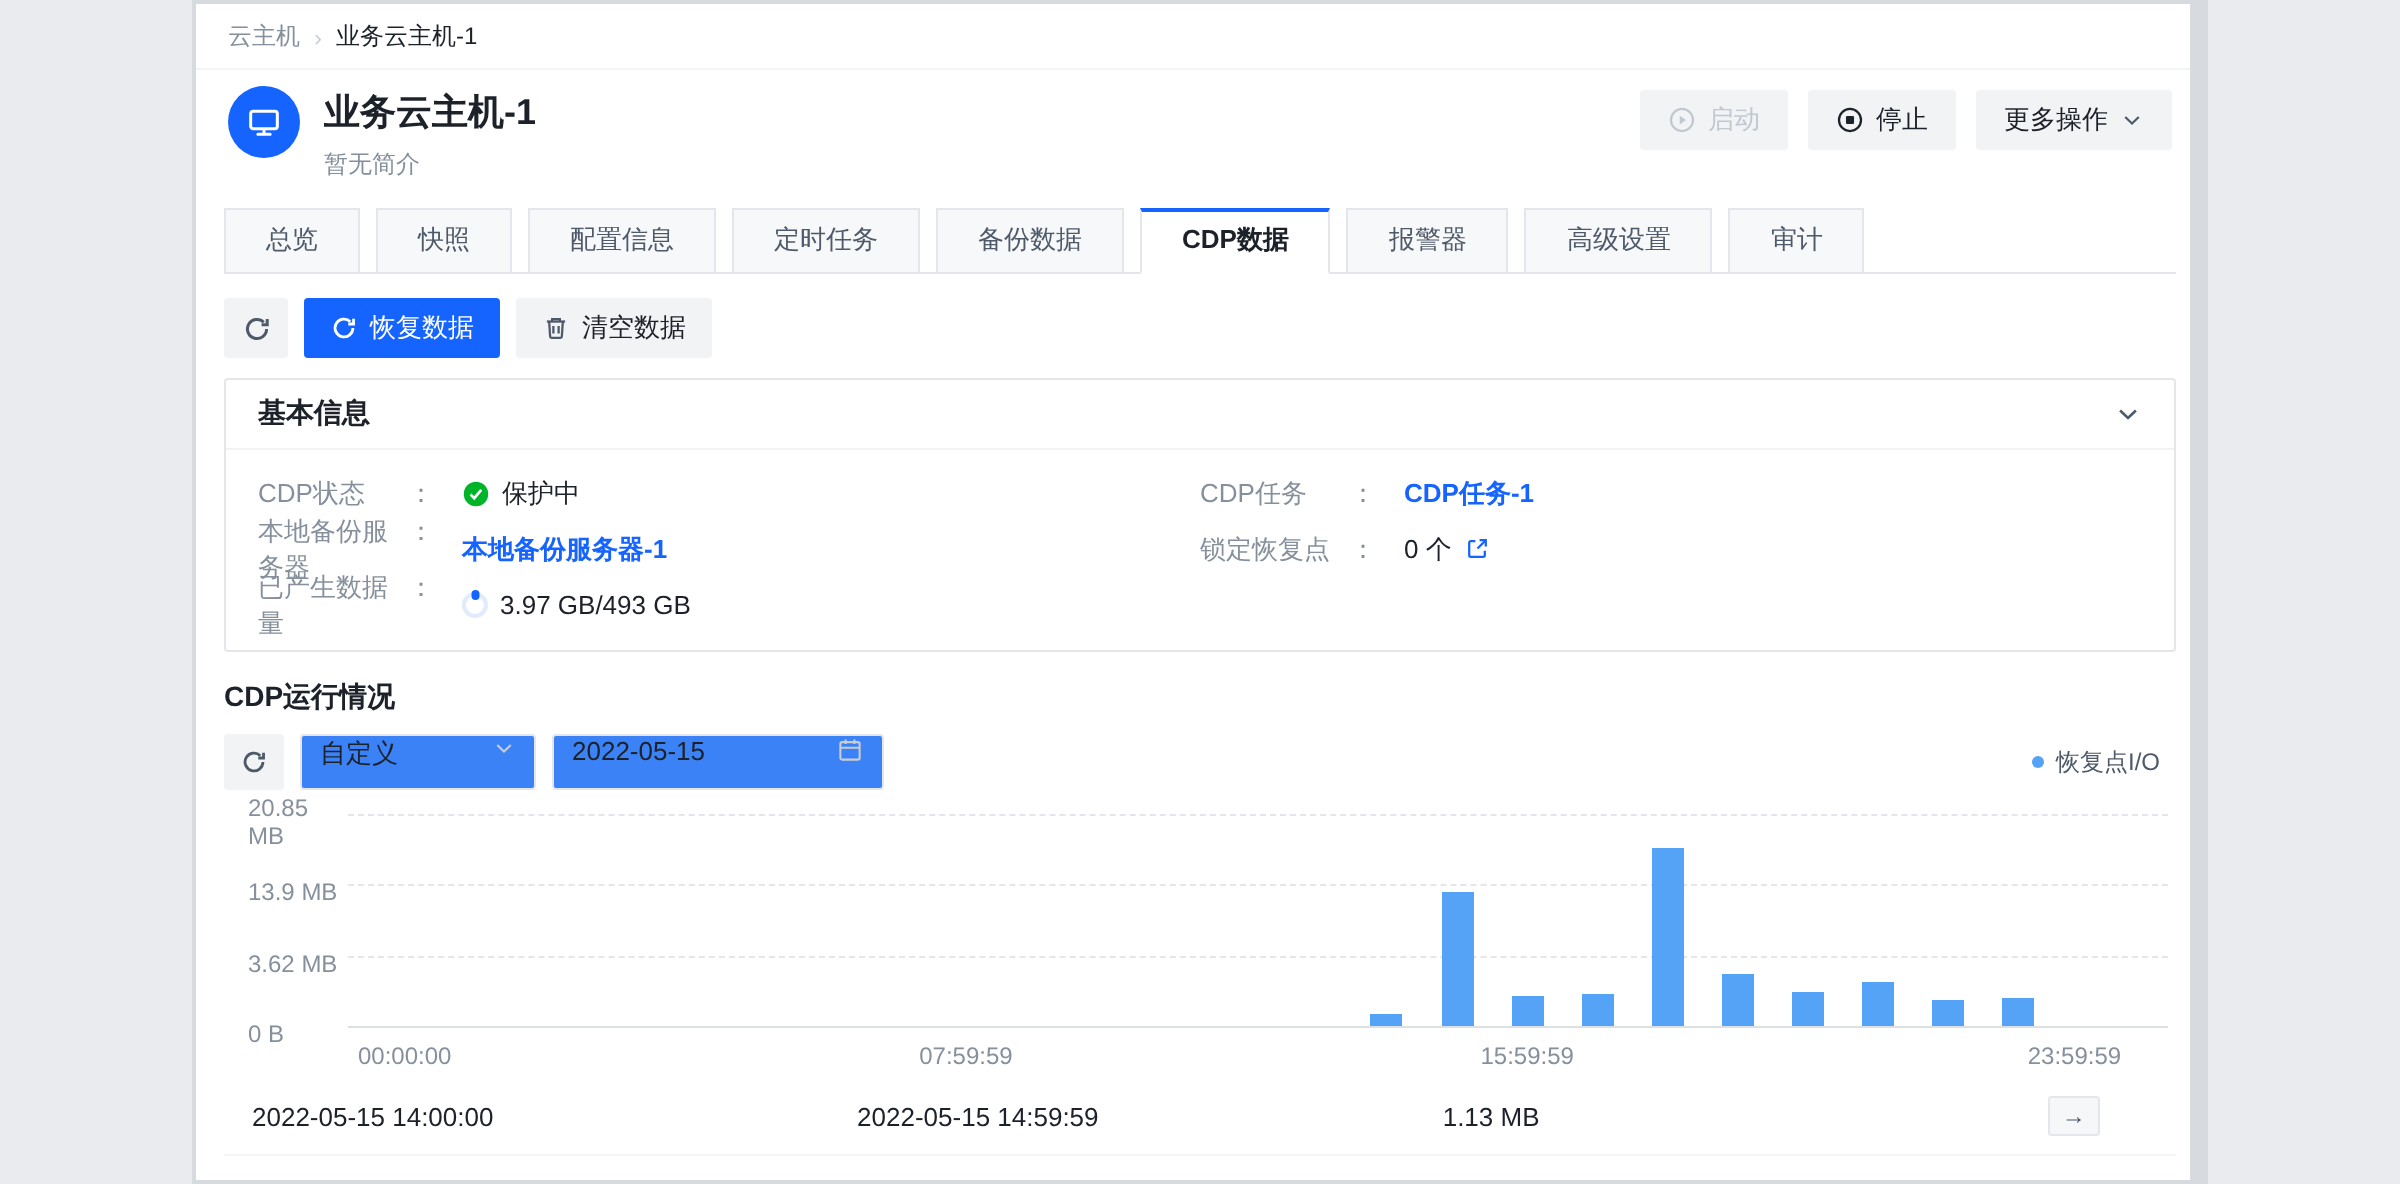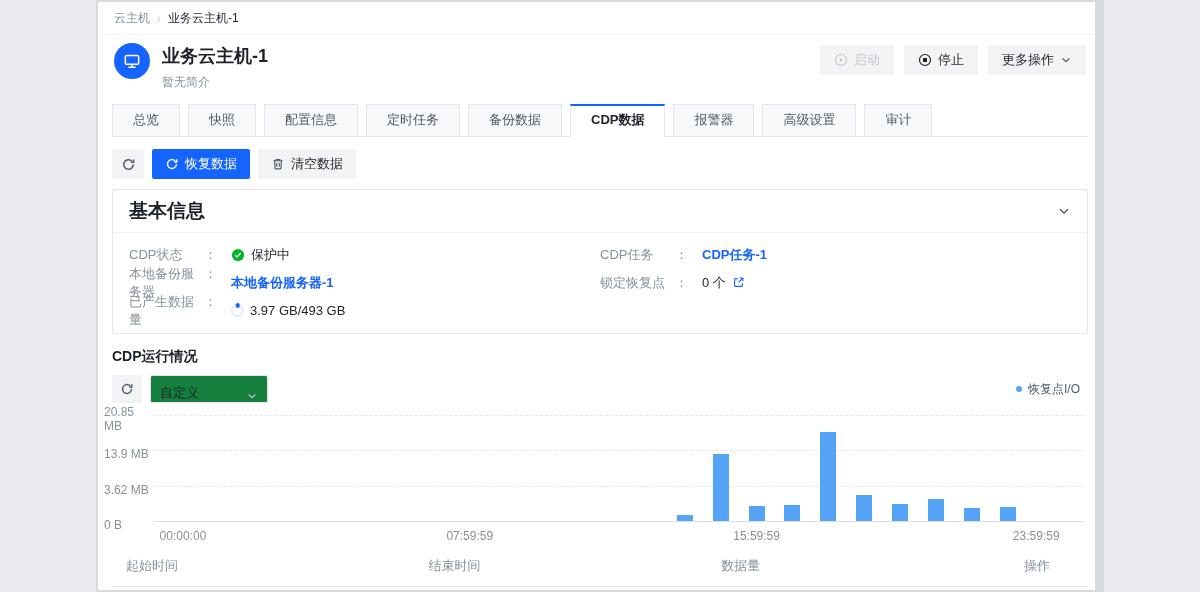--- a/index.html
+++ b/index.html
@@ -42,48 +42,48 @@
               display:inline-flex; align-items:center; justify-content:center; cursor:pointer; }
   .btn-primary { height:30px; padding:0 13px; border:none; border-radius:2px; background:var(--primary,#1664ff);
                  color:#fff; font-size:13px; display:inline-flex; align-items:center; gap:6px; font-family:inherit; cursor:pointer; }
   .btn-light { height:30px; padding:0 13px; border:none; border-radius:2px; background:#f2f3f5;
                color:#1d2129; font-size:13px; display:inline-flex; align-items:center; gap:6px; font-family:inherit; cursor:pointer; }
   .btn-light svg { color:#4e5969; }
 
   
   .panel { margin:0 14px; border:1px solid #e5e6eb; border-radius:2px; }
   .panel-header { display:flex; justify-content:space-between; align-items:center; padding:8px 16px;
-                  font-size:19px; font-weight:700; border-bottom:1px solid #f2f3f5; }
+                  font-size:14px; font-weight:700; border-bottom:1px solid #f2f3f5; }
   .panel-chevron { color:#4e5969; cursor:pointer; display:inline-flex; }
   .panel-body { display:grid; grid-template-columns:1fr 1fr; padding:2px 16px 14px; }
   .info-col { display:flex; flex-direction:column; }
   .field { display:flex; align-items:center; margin-top:11px; font-size:13px; height:17px; }
   .field-label { display:flex; width:92px; color:#86909c; flex:0 0 auto; }
   .field-label .colon { margin-left:auto; padding-right:4px; }
   .field-value { display:inline-flex; align-items:center; gap:6px; margin-left:10px; color:#1d2129; }
   .link { color:var(--primary,#1664ff); text-decoration:none; font-weight:600; cursor:pointer; }
   .donut { position:relative; width:13px; height:13px; border:2.5px solid #e1ebfb; border-radius:50%; }
   .donut .dot { position:absolute; top:-3px; left:50%; transform:translateX(-50%);
                 width:4.5px; height:4.5px; background:var(--primary,#1664ff); border-radius:50%; }
   .ext-icon { color:var(--primary,#1664ff); display:inline-flex; cursor:pointer; }
 
   
   .section-title { margin:14px 14px 0; font-size:14px; font-weight:700; }
   .chart-controls { display:flex; align-items:center; gap:8px; margin:9px 14px 0; }
-  .select-box, .date-box { height:28px; border:1px solid #e5e6eb; border-radius:2px; background:#15803d;
-             display:inline-flex; align-items:flex-end; justify-content:space-between; padding:0 9px;
+  .select-box, .date-box { height:28px; border:1px solid #e5e6eb; border-radius:2px; background:#3b82f6;
+             display:inline-flex; align-items:flex-start; justify-content:space-between; padding:0 9px;
              font-size:13px; color:#1d2129; cursor:pointer; }
   .select-box { width:118px; }
   .date-box { width:166px; }
   .select-box .chev, .date-box .cal { color:#c9cdd4; display:inline-flex; }
   .legend { margin-left:auto; display:inline-flex; align-items:center; gap:6px; font-size:12px; color:#4e5969; padding-right:8px; }
   .legend-dot { width:6px; height:6px; border-radius:50%; background:var(--bar,#54a3f7); }
 
   .chart { position:relative; margin:8px 14px 0; height:128px; }
-  .plot { position:absolute; left:42px; right:4px; top:4px; height:106px; }
+  .plot { position:absolute; left:62px; right:4px; top:4px; height:106px; }
   .gridline { position:absolute; left:0; right:0; height:0; border-top:1px dashed #e5e6eb; }
   .gridline.baseline { border-top:1px solid #dde0e3; }
   .y-label { position:absolute; left:0; width:46px; font-size:12px; color:#86909c; transform:translateY(-50%); }
   .bar { position:absolute; bottom:0; width:16px; background:var(--bar,#54a3f7); }
   .x-label { position:absolute; top:114px; transform:translateX(-50%); font-size:12px; color:#86909c; white-space:nowrap; }
 
   
   .data-table { margin:8px 14px 0; font-size:13px; }
   .t-row { display:flex; align-items:center; }
   .t-head { color:#86909c; border-bottom:1px solid #e5e6eb; }
@@ -267,20 +267,29 @@
       <svg viewBox="0 0 16 16" width="14" height="14" fill="none" stroke="currentColor" stroke-width="1.6">
           <path d="M13.1 8a5.1 5.1 0 1 1-1.5-3.62"></path>
           <path d="M13.45 2.7v3h-3"></path>
         </svg>
     </button>
     <div class="select-box">
       <span>自定义</span>
       <span class="chev">
         <svg viewBox="0 0 16 16" width="12" height="12">
             <path d="M3.5 6l4.5 4.3L12.5 6" fill="none" stroke="currentColor" stroke-width="1.4"></path>
+          </svg>
+      </span>
+    </div>
+    <div class="date-box">
+      <span>2022-05-15</span>
+      <span class="cal">
+        <svg viewBox="0 0 16 16" width="14" height="14" fill="none" stroke="currentColor" stroke-width="1.2">
+            <rect x="2.5" y="3.5" width="11" height="10" rx="1"></rect>
+            <path d="M2.5 6.7h11M5.5 2v2.6M10.5 2v2.6"></path>
           </svg>
       </span>
     </div>
     <div class="legend">
       <span class="legend-dot"></span>
       <span>恢复点I/O</span>
     </div>
   </div>
 
   <div class="chart">
@@ -304,26 +313,20 @@
         <div class="bar" title="22:00:00 · 2.6 MB" style="left: calc(87.9235% - 8px); height: 12.47%;"></div>
         <div class="bar" title="23:00:00 · 2.8 MB" style="left: calc(91.7785% - 8px); height: 13.4293%;"></div>
         <div class="x-label" style="left: 3.11388%;">00:00:00</div>
         <div class="x-label" style="left: 33.9537%;">07:59:59</div>
         <div class="x-label" style="left: 64.7936%;">15:59:59</div>
         <div class="x-label" style="left: 94.8625%;">23:59:59</div>
       </div>
   </div>
 
   <div class="data-table">
-    <div class="t-row t-head">
-        <div class="t-cell c1">起始时间</div>
-        <div class="t-cell c2">结束时间</div>
-        <div class="t-cell c3">数据量</div>
-        <div class="t-cell c4">操作</div>
-      </div>
     <div id="table-body">
         <div class="t-row t-body-row">
           <div class="t-cell c1">2022-05-15 14:00:00</div>
           <div class="t-cell c2">2022-05-15 14:59:59</div>
           <div class="t-cell c3">1.13 MB</div>
           <div class="t-cell c4"><button class="action-btn">→</button></div>
         </div>
       </div>
   </div>
 </div>

